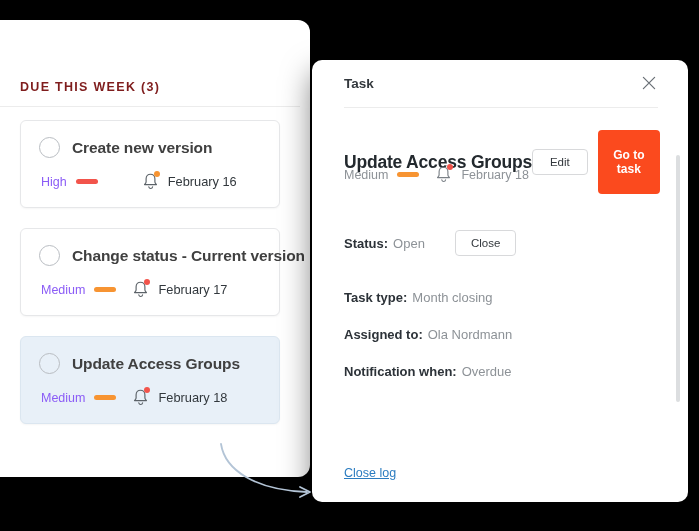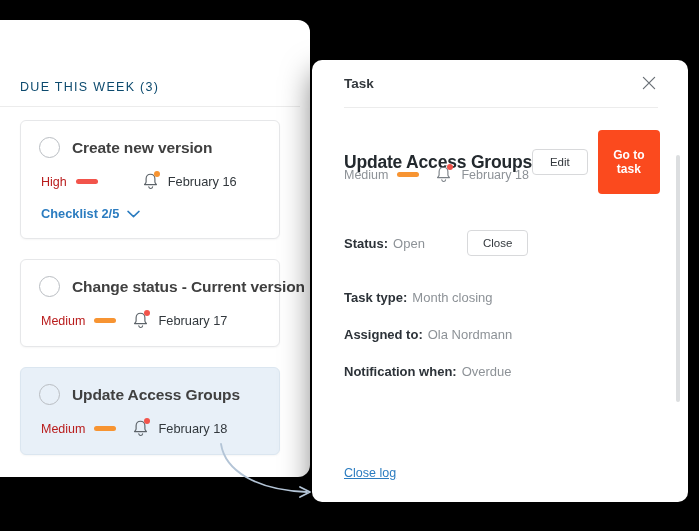--- a/index.html
+++ b/index.html
@@ -31,22 +31,22 @@
     box-shadow: 0 10px 28px rgba(0,0,0,0.55);
     z-index: 2;
     overflow: hidden;
   }
   .section-header {
     position: absolute;
     left: 34px;
     top: 60px;
     font-size: 12.5px;
     letter-spacing: 1.3px;
-    color: #0c4a6e;
-    font-weight: 400;
+    color: #7f1d1d;
+    font-weight: 700;
     white-space: nowrap;
   }
   .header-rule {
     position: absolute;
     left: 14px;
     right: 10px;
     top: 86px;
     height: 1px;
     background: #ececec;
   }
@@ -93,21 +93,21 @@
     letter-spacing: -0.1px;
   }
   .card-meta-row {
     display: flex;
     align-items: center;
     margin-top: 14px;
     padding-left: 2px;
   }
   .priority-label {
     font-size: 12.5px;
-    color: #b91c1c;
+    color: #8b5cf6;
     font-weight: 400;
   }
   .priority-bar {
     width: 22px;
     height: 5px;
     border-radius: 3px;
     margin-left: 9px;
   }
   .meta-spacer-high { width: 44px; }
   .meta-spacer-med { width: 16px; }
@@ -272,21 +272,21 @@
   .field-label {
     color: #2c3238;
     font-weight: 600;
   }
   .field-value {
     color: #8d9297;
     margin-left: 5px;
     font-weight: 400;
   }
   .btn-close-status {
-    margin-left: 42px;
+    margin-left: 30px;
     font-size: 11.5px;
     color: #33383d;
     background: #ffffff;
     border: 1px solid #d8d9db;
     border-radius: 4px;
     padding: 6px 15px;
     cursor: pointer;
     font-family: "Liberation Sans", sans-serif;
     font-weight: 500;
   }
@@ -342,28 +342,20 @@
           <span class="priority-bar" style="background:#f2544b"></span>
           <span class="meta-spacer-high"></span>
           <span class="bell-wrap">
             <svg width="17" height="19" viewBox="0 0 17 19" fill="none">
               <path d="M8.5 2.2c-2.5 0-4.4 2-4.4 4.5v3.1c0 .7-.3 1.4-.8 1.9l-.8.9h12l-.8-.9c-.5-.5-.8-1.2-.8-1.9V6.7c0-2.5-2-4.5-4.4-4.5z" stroke="#5b6268" stroke-width="1.15" stroke-linejoin="round"></path>
               <path d="M6.8 14.8c.2 1 1 1.7 1.9 1.7s1.7-.7 1.9-1.7" stroke="#5b6268" stroke-width="1.15" stroke-linecap="round"></path>
             </svg>
             <span class="bell-dot" style="background:#f79432"></span>
           </span>
           <span class="due-date">February 16</span>
-        </div>
-        <div class="checklist-row">
-          <span class="checklist-link">Checklist 2/5</span>
-          <span>
-            <svg width="13" height="8" viewBox="0 0 13 8" fill="none">
-              <path d="M1 1.4L6.5 6.6L12 1.4" stroke="#2b7cc0" stroke-width="1.5" stroke-linecap="round" stroke-linejoin="round"></path>
-            </svg>
-          </span>
         </div>
       </div>
 
       <div class="task-card">
         <div class="card-title-row">
           <div class="radio-circle"></div>
           <div class="card-title">Change status - Current version</div>
         </div>
         <div class="card-meta-row">
           <span class="priority-label">Medium</span>

